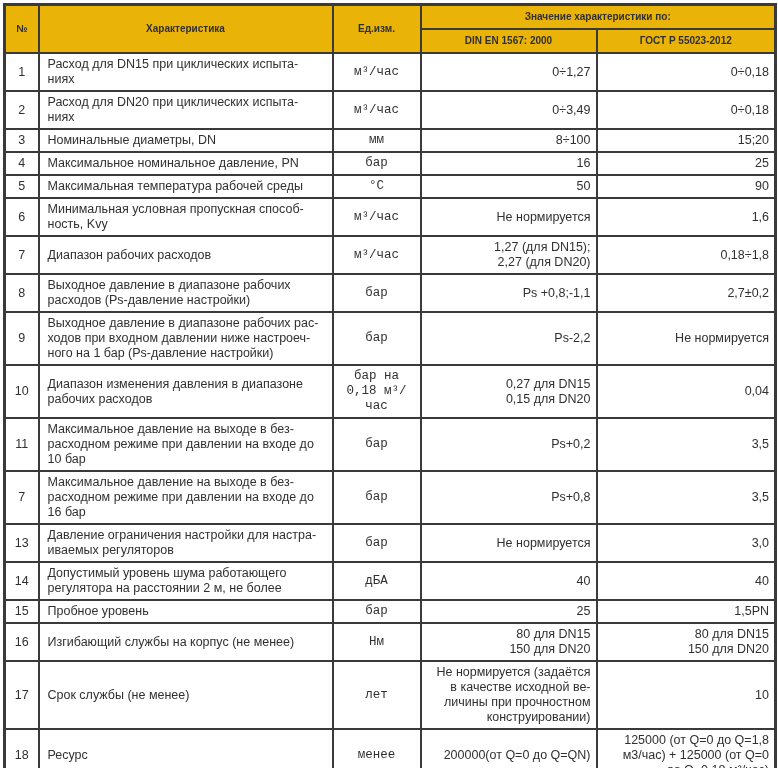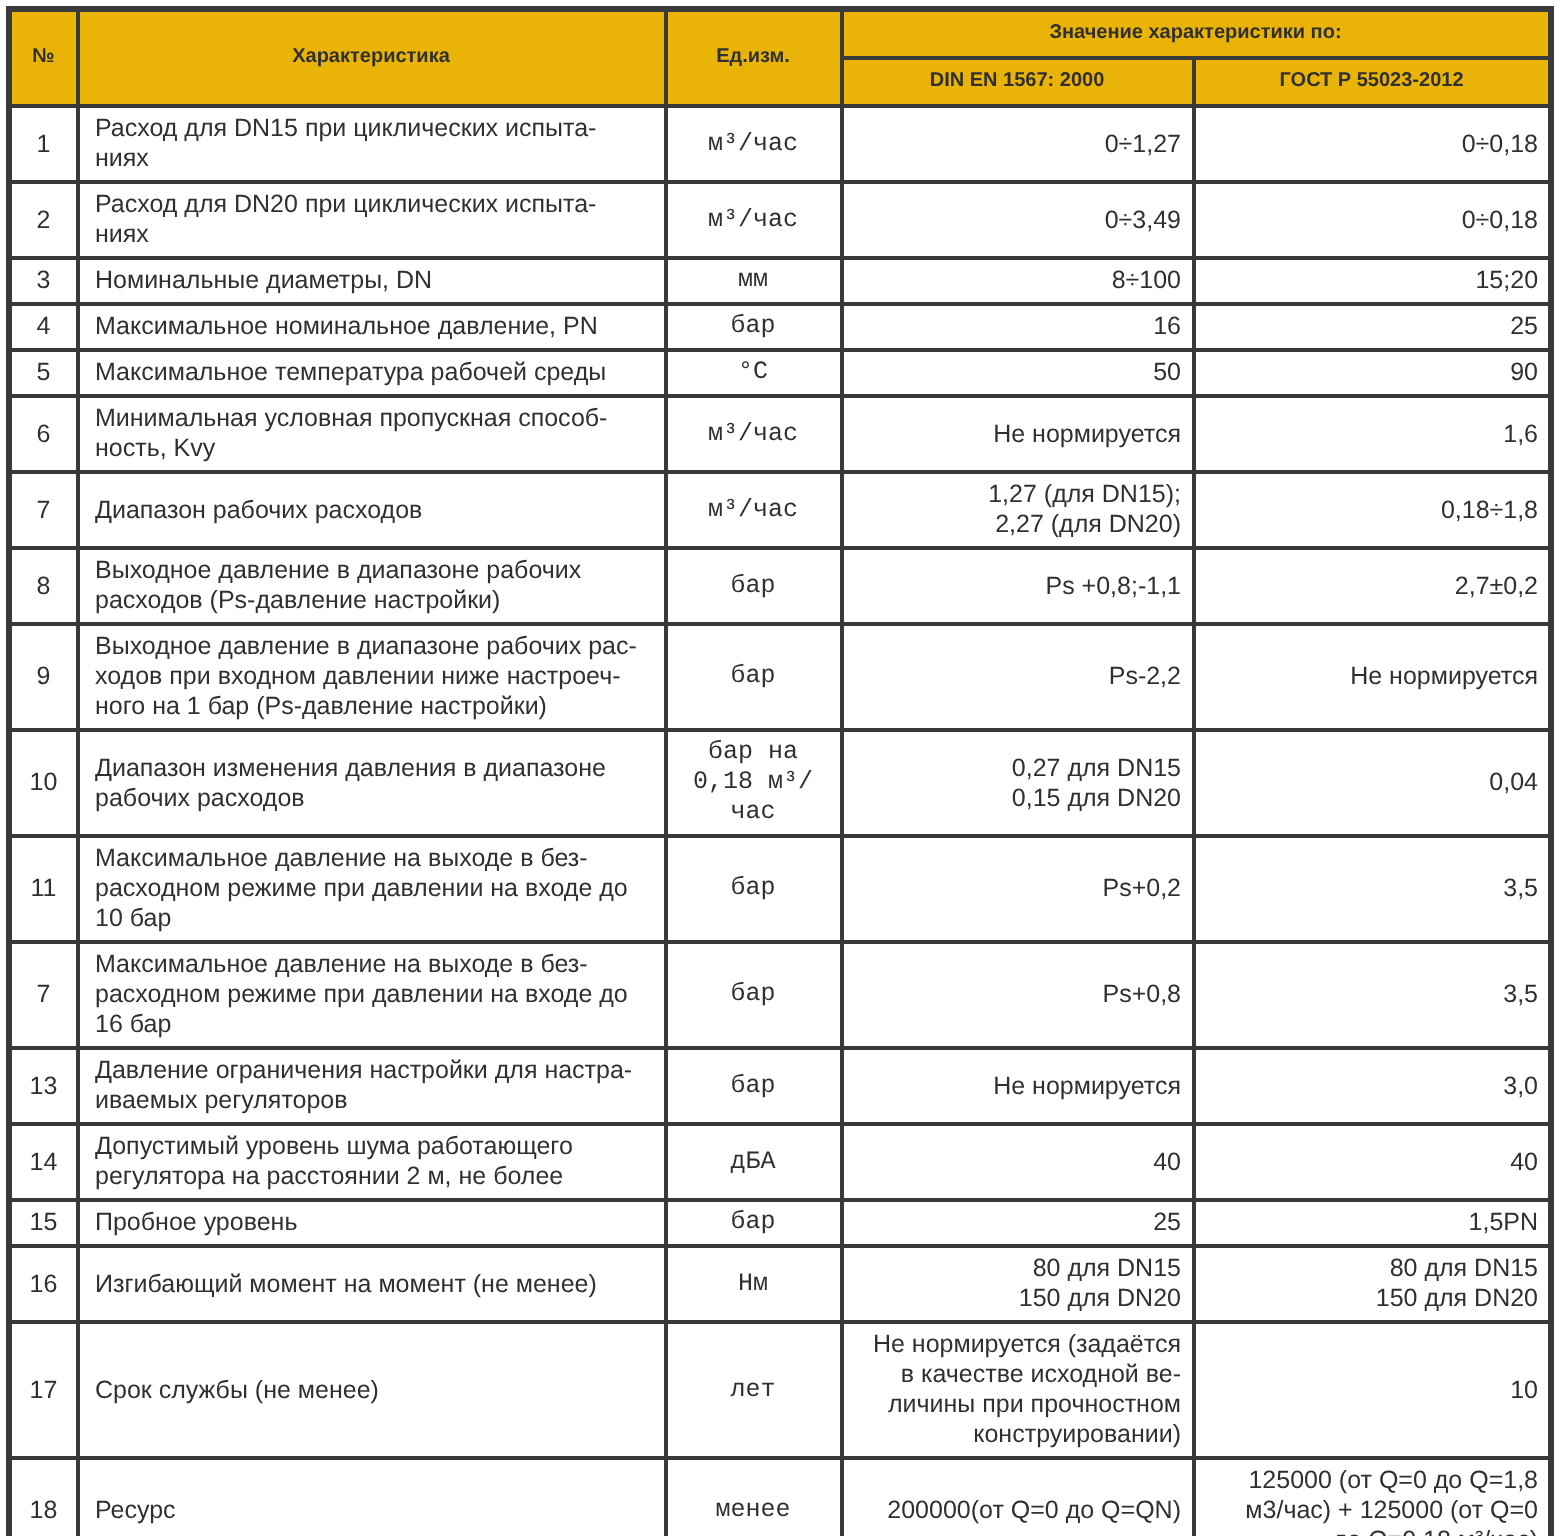--- a/index.html
+++ b/index.html
@@ -102,21 +102,21 @@
       </tr>
       <tr>
         <td class="c-num">4</td>
         <td class="c-char">Максимальное номинальное давление, PN</td>
         <td class="c-unit">бар</td>
         <td class="c-val">16</td>
         <td class="c-val">25</td>
       </tr>
       <tr>
         <td class="c-num">5</td>
-        <td class="c-char">Максимальное температура рабочей среды</td>
+        <td class="c-char">Максимальная температура рабочей среды</td>
         <td class="c-unit">°С</td>
         <td class="c-val">50</td>
         <td class="c-val">90</td>
       </tr>
       <tr>
         <td class="c-num">6</td>
         <td class="c-char">Минимальная условная пропускная способ-
 ность, Kvy</td>
         <td class="c-unit">м³/час</td>
         <td class="c-val">Не нормируется</td>
@@ -193,21 +193,21 @@
       </tr>
       <tr>
         <td class="c-num">15</td>
         <td class="c-char">Пробное уровень</td>
         <td class="c-unit">бар</td>
         <td class="c-val">25</td>
         <td class="c-val">1,5PN</td>
       </tr>
       <tr>
         <td class="c-num">16</td>
-        <td class="c-char">Изгибающий момент на момент (не менее)</td>
+        <td class="c-char">Изгибающий службы на корпус (не менее)</td>
         <td class="c-unit">Нм</td>
         <td class="c-val">80 для DN15
 150 для DN20</td>
         <td class="c-val">80 для DN15
 150 для DN20</td>
       </tr>
       <tr>
         <td class="c-num">17</td>
         <td class="c-char">Срок службы (не менее)</td>
         <td class="c-unit">лет</td>

